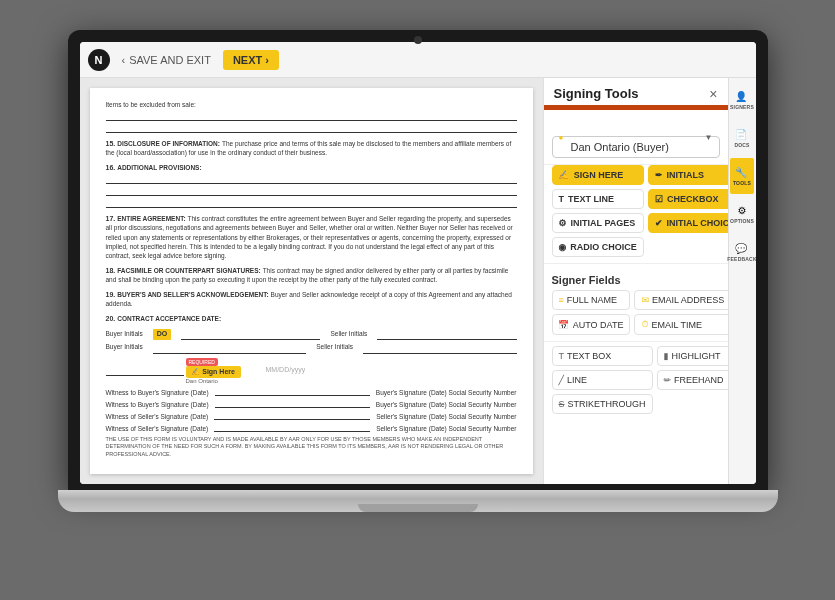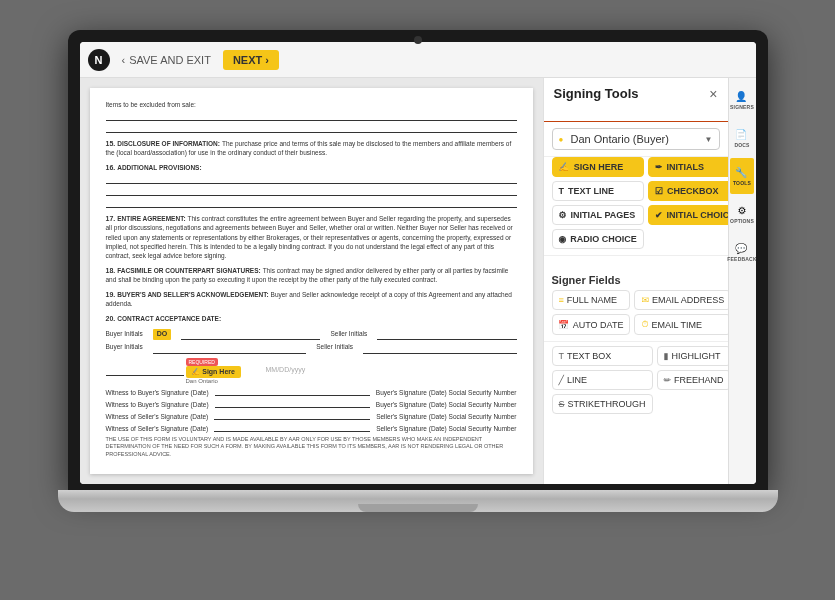--- a/index.html
+++ b/index.html
@@ -215,22 +215,22 @@
       display: flex;
       flex-direction: column;
       overflow-y: auto;
       overflow-x: hidden;
     }
 
     .panel-header {
       display: flex;
       align-items: flex-end;
       justify-content: space-between;
-      padding: 8px 10px 20px;
-      border-bottom: 1px solid #c2410c;
+      padding: 8px 10px 4px;
+      border-bottom: 5px solid #c2410c;
     }
 
     .panel-title {
       font-size: 13px;
       font-weight: 600;
       color: #222;
     }
 
     .close-btn {
       background: none;
@@ -249,20 +249,21 @@
     .signer-select {
       width: 100%;
       padding: 4px 18px;
       border: 1px solid #ccc;
       border-radius: 4px;
       font-size: 11px;
       color: #333;
       background: #fff;
       appearance: none;
       cursor: pointer;
+      margin-top: 20px;
     }
 
     .signer-select-container {
       position: relative;
     }
 
     .signer-select-container::before {
       content: '●';
       position: absolute;
       left: 7px;
@@ -321,21 +322,21 @@
       background: #f5c518;
       border-color: #f5c518;
     }
 
     .action-btn .btn-icon {
       font-size: 9px;
     }
 
     .fields-section {
       border-top: 1px solid #eee;
-      padding-top: 12px;
+      padding-top: 4px;
     }
 
     .field-grid {
       display: grid;
       grid-template-columns: 1fr 1fr;
       gap: 4px;
       padding: 0 8px 6px;
     }
 
     .field-btn {

